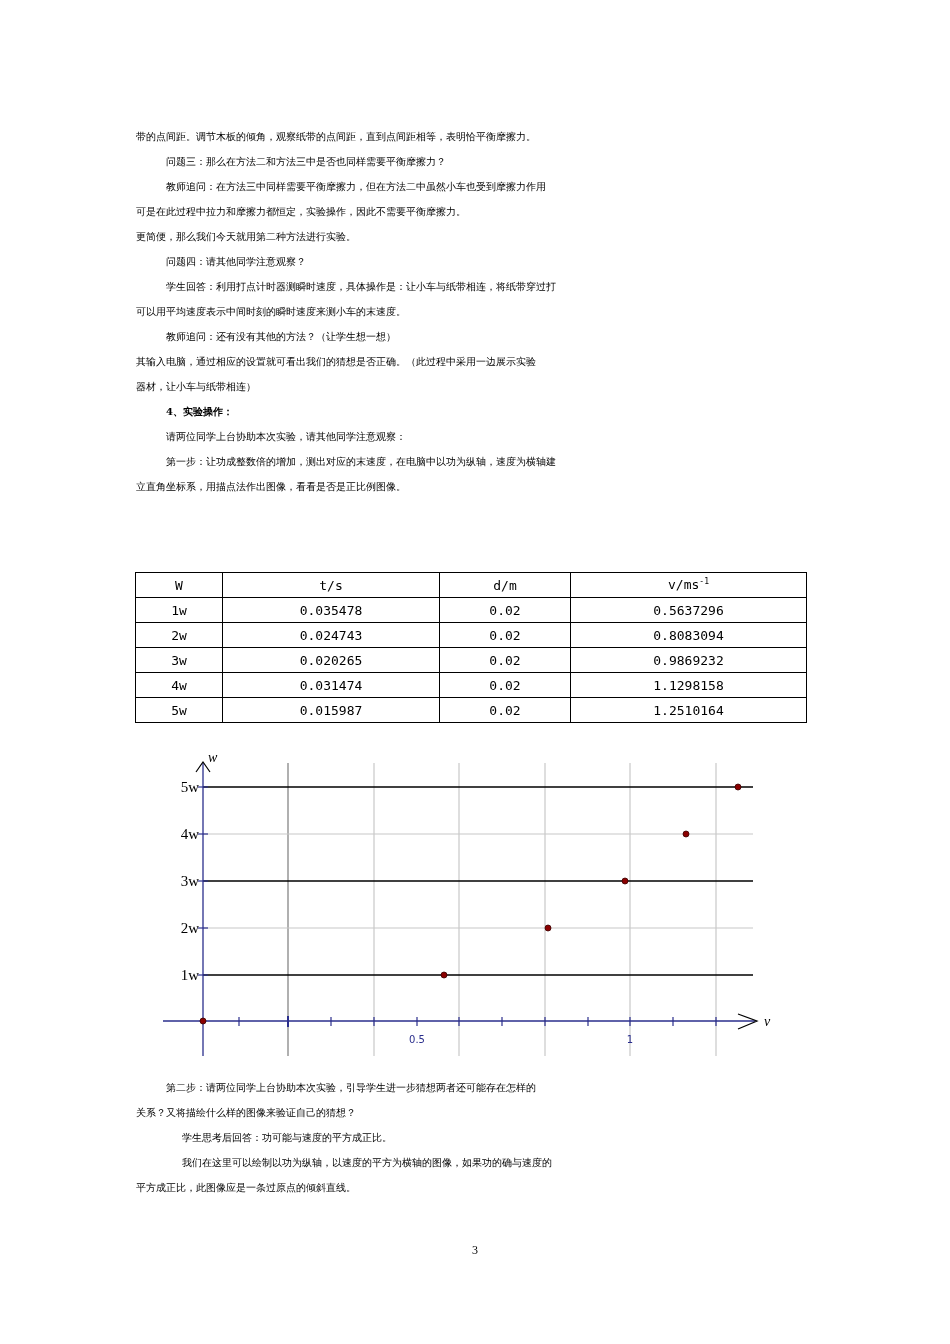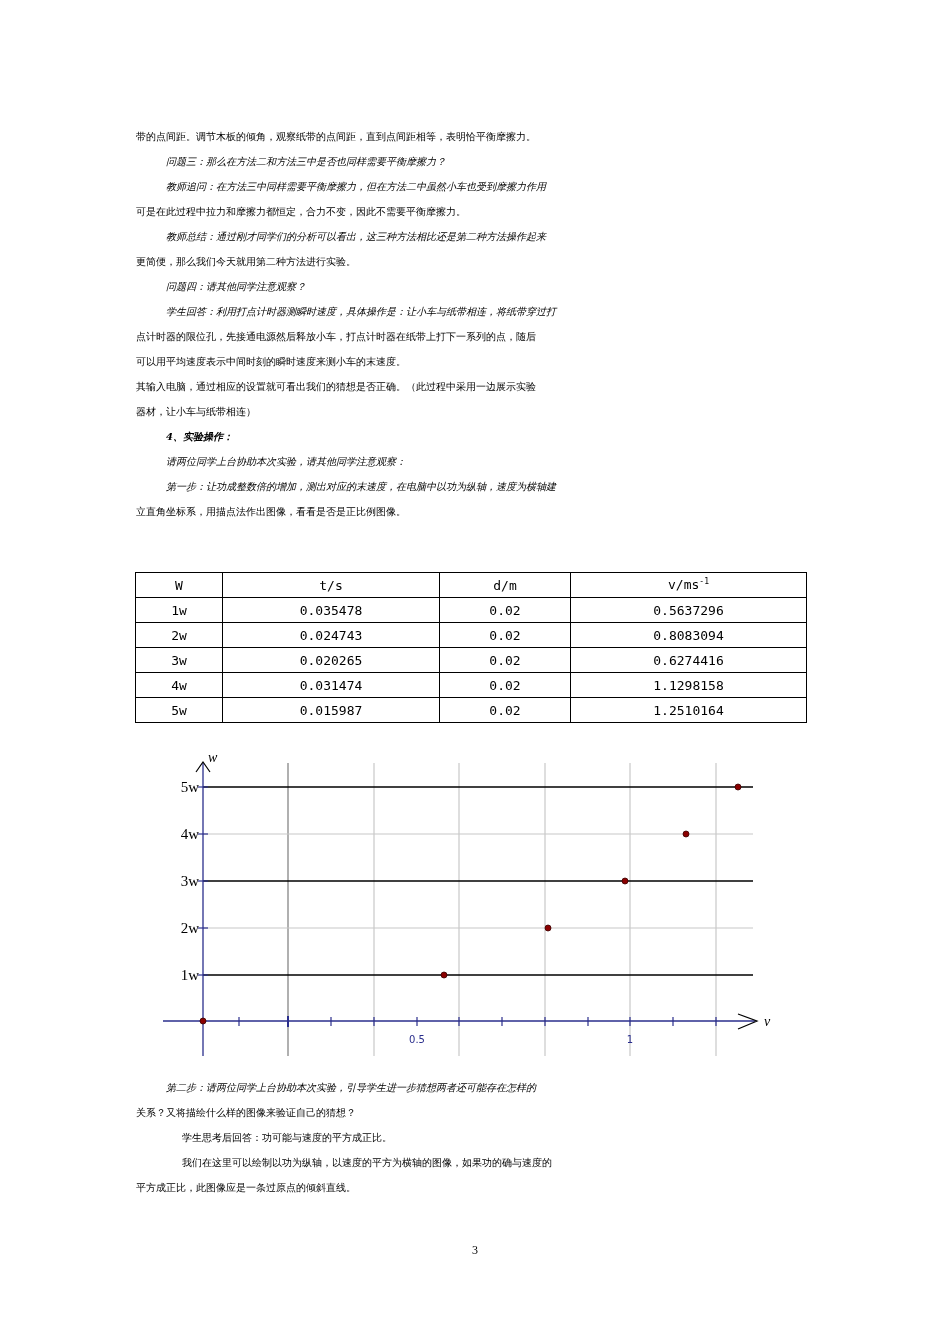--- a/index.html
+++ b/index.html
@@ -1,42 +1,41 @@
 <!DOCTYPE html>
 <html><head>
 <meta charset="utf-8">
 <style>
   html, body { margin:0; padding:0; background:#fff; }
   body { width:950px; height:1344px; position:relative; overflow:hidden;
          font-family: "DejaVu Serif", "Liberation Serif", serif; color:#000; }
   .para { position:absolute; left:136px; width:672px; font-size:10px; line-height:25px; margin:0; text-align:justify; }
   .line { height:25px; white-space:nowrap; overflow:hidden; }
-  .indent { padding-left:30px;font-style:italic; }
+  .indent { padding-left:30px; }
   .indent2 { padding-left:50px; }
   .bold { font-weight:bold; }
   table.data { position:absolute; left:135px; top:572px; width:672px; border-collapse:collapse;
                font-family:"DejaVu Sans Mono","Liberation Mono",monospace; font-size:13px; }
   table.data td, table.data th { border:1px solid #000; height:24px; padding:0; text-align:center; font-weight:normal; }
   .chart { position:absolute; left:160px; top:745px; }
   .pagenum { position:absolute; left:0; width:950px; top:1243px; text-align:center; font-size:12px; font-family:"Liberation Serif",serif; }
 </style>
 </head>
 <body>
 
 <div class="para" style="top:124px;">
   <div class="line">带的点间距。调节木板的倾角，观察纸带的点间距，直到点间距相等，表明恰平衡摩擦力。</div>
   <div class="line indent">问题三：那么在方法二和方法三中是否也同样需要平衡摩擦力？</div>
   <div class="line indent">教师追问：在方法三中同样需要平衡摩擦力，但在方法二中虽然小车也受到摩擦力作用</div>
-  <div class="line">可是在此过程中拉力和摩擦力都恒定，合力不变，因此不需要平衡摩擦力。</div>
-  <div class="line indent">教师总结：通过刚才同学们的分析可以看出，这三种方法相比还是第二种方法操作起来</div>
+  <div class="line">可是在此过程中拉力和摩擦力都恒定，实验操作，因此不需要平衡摩擦力。</div>
   <div class="line">更简便，那么我们今天就用第二种方法进行实验。</div>
   <div class="line indent">问题四：请其他同学注意观察？</div>
   <div class="line indent">学生回答：利用打点计时器测瞬时速度，具体操作是：让小车与纸带相连，将纸带穿过打</div>
-  <div class="line">点计时器的限位孔，先接通电源然后释放小车，打点计时器在纸带上打下一系列的点，随后</div>
   <div class="line">可以用平均速度表示中间时刻的瞬时速度来测小车的末速度。</div>
+  <div class="line indent">教师追问：还有没有其他的方法？（让学生想一想）</div>
   <div class="line">其输入电脑，通过相应的设置就可看出我们的猜想是否正确。（此过程中采用一边展示实验</div>
   <div class="line">器材，让小车与纸带相连）</div>
   <div class="line indent bold">4、实验操作：</div>
   <div class="line indent">请两位同学上台协助本次实验，请其他同学注意观察：</div>
   <div class="line indent">第一步：让功成整数倍的增加，测出对应的末速度，在电脑中以功为纵轴，速度为横轴建</div>
   <div class="line">立直角坐标系，用描点法作出图像，看看是否是正比例图像。</div>
 </div>
 
 <table class="data">
   <tbody>
@@ -55,21 +54,21 @@
   <tr>
     <td>2w</td>
     <td>0.024743</td>
     <td>0.02</td>
     <td>0.8083094</td>
   </tr>
   <tr>
     <td>3w</td>
     <td>0.020265</td>
     <td>0.02</td>
-    <td>0.6274416</td>
+    <td>0.9869232</td>
   </tr>
   <tr>
     <td>4w</td>
     <td>0.031474</td>
     <td>0.02</td>
     <td>1.1298158</td>
   </tr>
   <tr>
     <td>5w</td>
     <td>0.015987</td>

